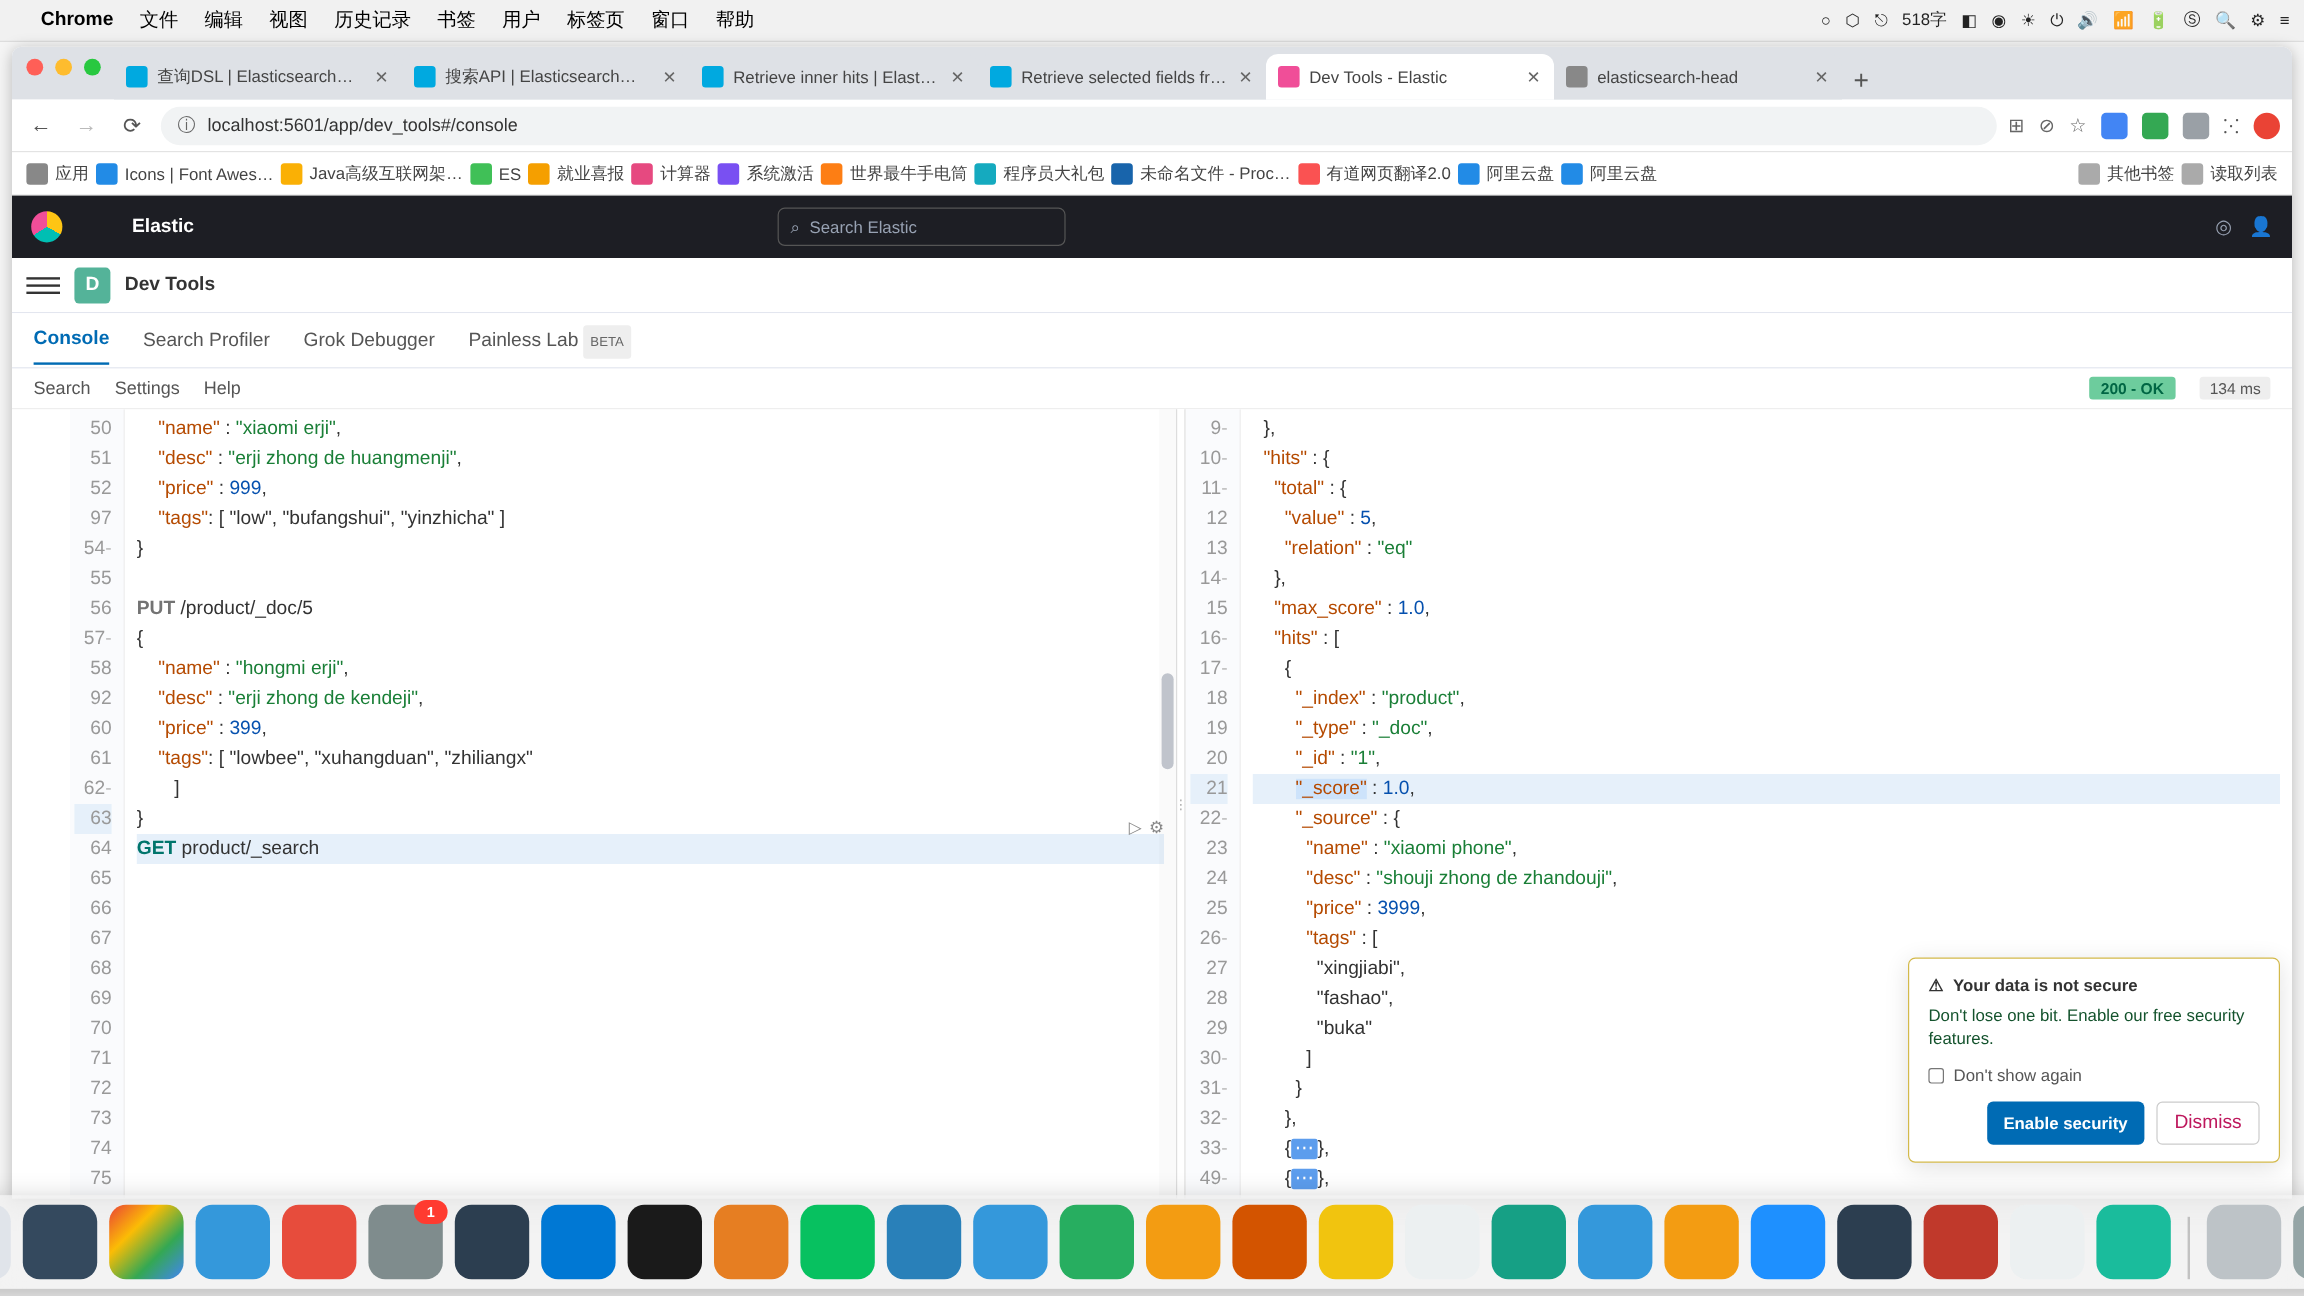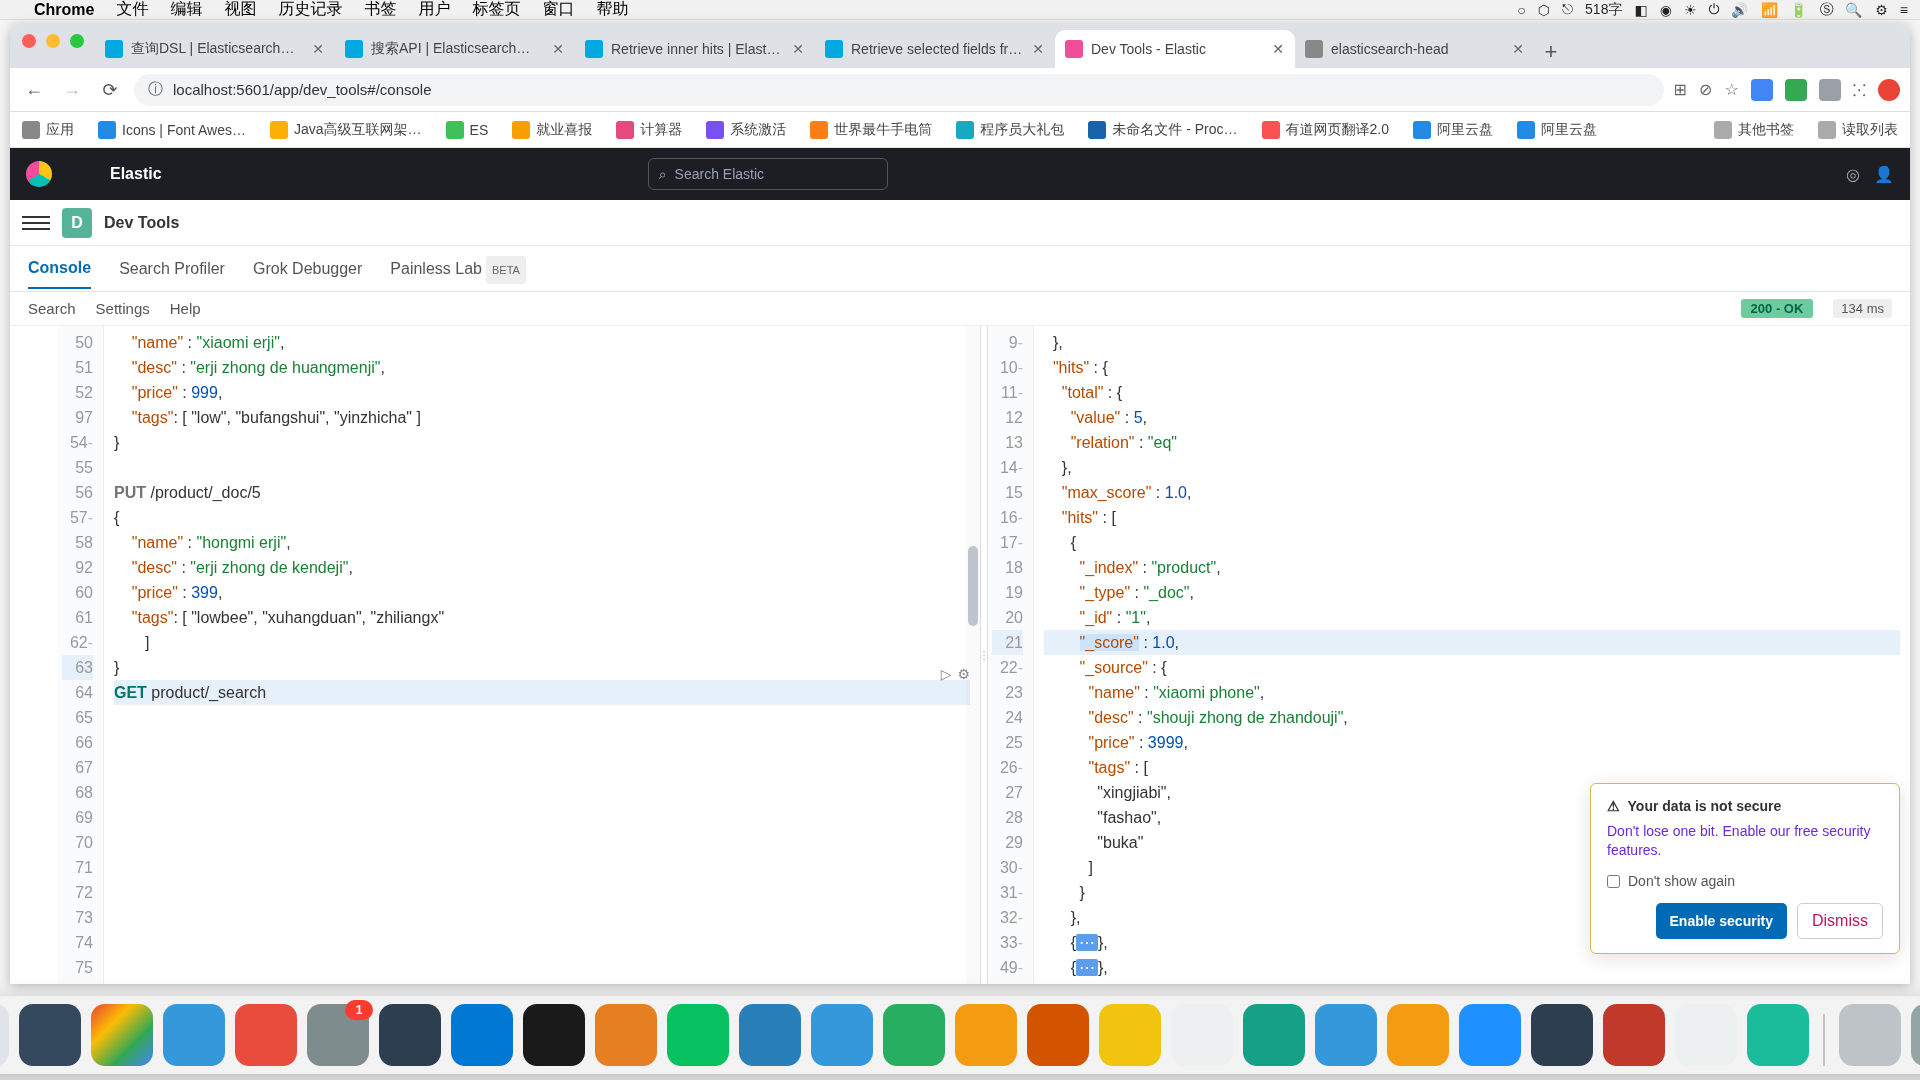--- a/index.html
+++ b/index.html
@@ -1,19 +1,19 @@
 <!DOCTYPE html>
 <html><head>
 <meta charset="utf-8">
 <style>
 * { margin: 0; padding: 0; box-sizing: border-box; font-family: -apple-system, BlinkMacSystemFont, "Segoe UI", Helvetica, Arial, sans-serif; }
 body { width: 1920px; height: 1080px; overflow: hidden; background: #f5f5f5; transform-origin: top left; }
 
 
-.mac-menubar { height: 20px; background: rgba(240,240,240,0.95); display: flex; align-items: center; padding: 0 12px; font-size: 16px; gap: 22px; border-bottom: 1px solid #ddd; }
+.mac-menubar { height: 35px; background: rgba(240,240,240,0.95); display: flex; align-items: center; padding: 0 12px; font-size: 16px; gap: 22px; border-bottom: 1px solid #ddd; }
 .mac-menubar .apple { font-size: 18px; }
 .mac-menubar .appname { font-weight: 700; }
 .mac-menubar .spacer { flex: 1; }
 .mac-menubar .right { display: flex; gap: 12px; align-items: center; font-size: 14px; }
 .mac-menubar .right span { opacity: .85; }
 
 
 .chrome-window { margin: 4px 10px 0 10px; background: #fff; border-radius: 8px 8px 0 0; box-shadow: 0 2px 12px rgba(0,0,0,.25); height: 960px; display: flex; flex-direction: column; overflow: hidden; }
 
 .mac-controls { display: flex; gap: 10px; padding: 10px 12px 0 12px; position: absolute; }
@@ -28,21 +28,21 @@
 .tab .close { width: 14px; text-align: center; color:#666; flex-shrink:0; }
 .newtab { width: 32px; height: 32px; display:flex; align-items:center; justify-content:center; color:#555; font-size:22px; }
 
 .toolbar { height: 44px; background:#fff; border-bottom: 1px solid #ddd; display:flex; align-items:center; padding: 0 10px; gap: 10px; }
 .toolbar .navbtn { width: 28px; text-align:center; color:#555; font-size:18px; }
 .toolbar .urlbar { flex: 1; height: 32px; background:#f1f3f4; border-radius: 16px; display:flex; align-items:center; padding: 0 14px; font-size: 15px; color:#333; gap:10px; }
 .toolbar .urlbar .lock { color:#666; }
 .toolbar .right-icons { display:flex; gap:12px; align-items:center; }
 .toolbar .ext-icon { width:22px; height:22px; border-radius:4px; }
 
-.bookmarks { height: 36px; background:#fff; border-bottom: 1px solid #e3e3e3; display:flex; align-items:center; padding: 0 12px; gap: 24px; font-size: 14px; color:#444; overflow:hidden; }
+.bookmarks { height: 36px; background:#fff; border-bottom: 1px solid #e3e3e3; display:flex; align-items:center; padding: 0 12px; gap: 6px; font-size: 14px; color:#444; overflow:hidden; }
 .bookmarks .bm { display:flex; align-items:center; gap:6px; white-space:nowrap; }
 .bookmarks .bm .bicon { width:18px; height:18px; border-radius:3px; }
 .bookmarks .sep { flex:1; }
 
 
 .elastic-header { height: 52px; background: #1d1e24; color:#fff; display:flex; align-items:center; padding: 0 16px; gap: 14px; }
 .elastic-logo { width: 26px; height: 26px; border-radius: 50%; background: conic-gradient(#fec514 0 33%, #00bfb3 33% 66%, #f04e98 66%); }
 .elastic-header .title { font-size: 16px; font-weight: 700; margin-left: 44px; }
 .elastic-header .search { margin: 0 auto; width: 240px; height: 32px; border:1px solid #555; border-radius:6px; display:flex; align-items:center; padding: 0 10px; gap:8px; color:#98a2b3; font-size:14px; }
 .elastic-header .hicons { display:flex; gap:14px; margin-left:auto; }
@@ -75,21 +75,21 @@
 .json-num { color:#0550ae; }
 .sel-hl { background:#cde3fb; }
 
 .run-icons { position:absolute; right:10px; top: 336px; display:flex; gap:6px; color:#888; font-size:14px; }
 .scroll-track { position:absolute; right:0; top:0; bottom:0; width:14px; background:rgba(0,0,0,.02); }
 .scroll-thumb { position:absolute; right:2px; width:10px; background:#c0c4cc; border-radius:5px; }
 
 
 .callout { position:absolute; right:10px; bottom: 30px; width: 310px; background:#fff; border:1px solid #d3b94a; border-radius:6px; padding: 14px 16px; box-shadow:0 4px 20px rgba(0,0,0,.12); font-size:14px; }
 .callout .ctitle { font-weight:700; color:#333; display:flex; gap:8px; align-items:center; margin-bottom:8px; }
-.callout .cdesc { color:#6d28d9; margin-bottom:12px; line-height:1.4; }
+.callout .cdesc { color:#14532d; margin-bottom:12px; line-height:1.4; }
 .callout .crow { display:flex; align-items:center; gap:8px; color:#555; margin-bottom:14px; }
 .callout .cbtns { display:flex; gap:10px; justify-content:flex-end; }
 .btn-primary { background:#006bb4; color:#fff; border:none; padding:8px 14px; border-radius:5px; font-size:14px; font-weight:600; }
 .btn-secondary { background:#fff; border:1px solid #ccc; padding:8px 14px; border-radius:5px; font-size:16px; color:#be185d; }
 
 
 .dock-wrap { position:fixed; bottom:6px; left:50%; transform:translateX(-50%); }
 .dock { background: rgba(240,240,240,.55); backdrop-filter: blur(10px); border-radius: 22px; padding: 8px 14px; display:flex; gap:10px; align-items:flex-end; box-shadow: 0 6px 24px rgba(0,0,0,.25); }
 .dock .dicon { width:62px; height:62px; border-radius:14px; }
 .dock .dsep { width:2px; height:52px; background:rgba(0,0,0,.2); margin: 0 4px; }

